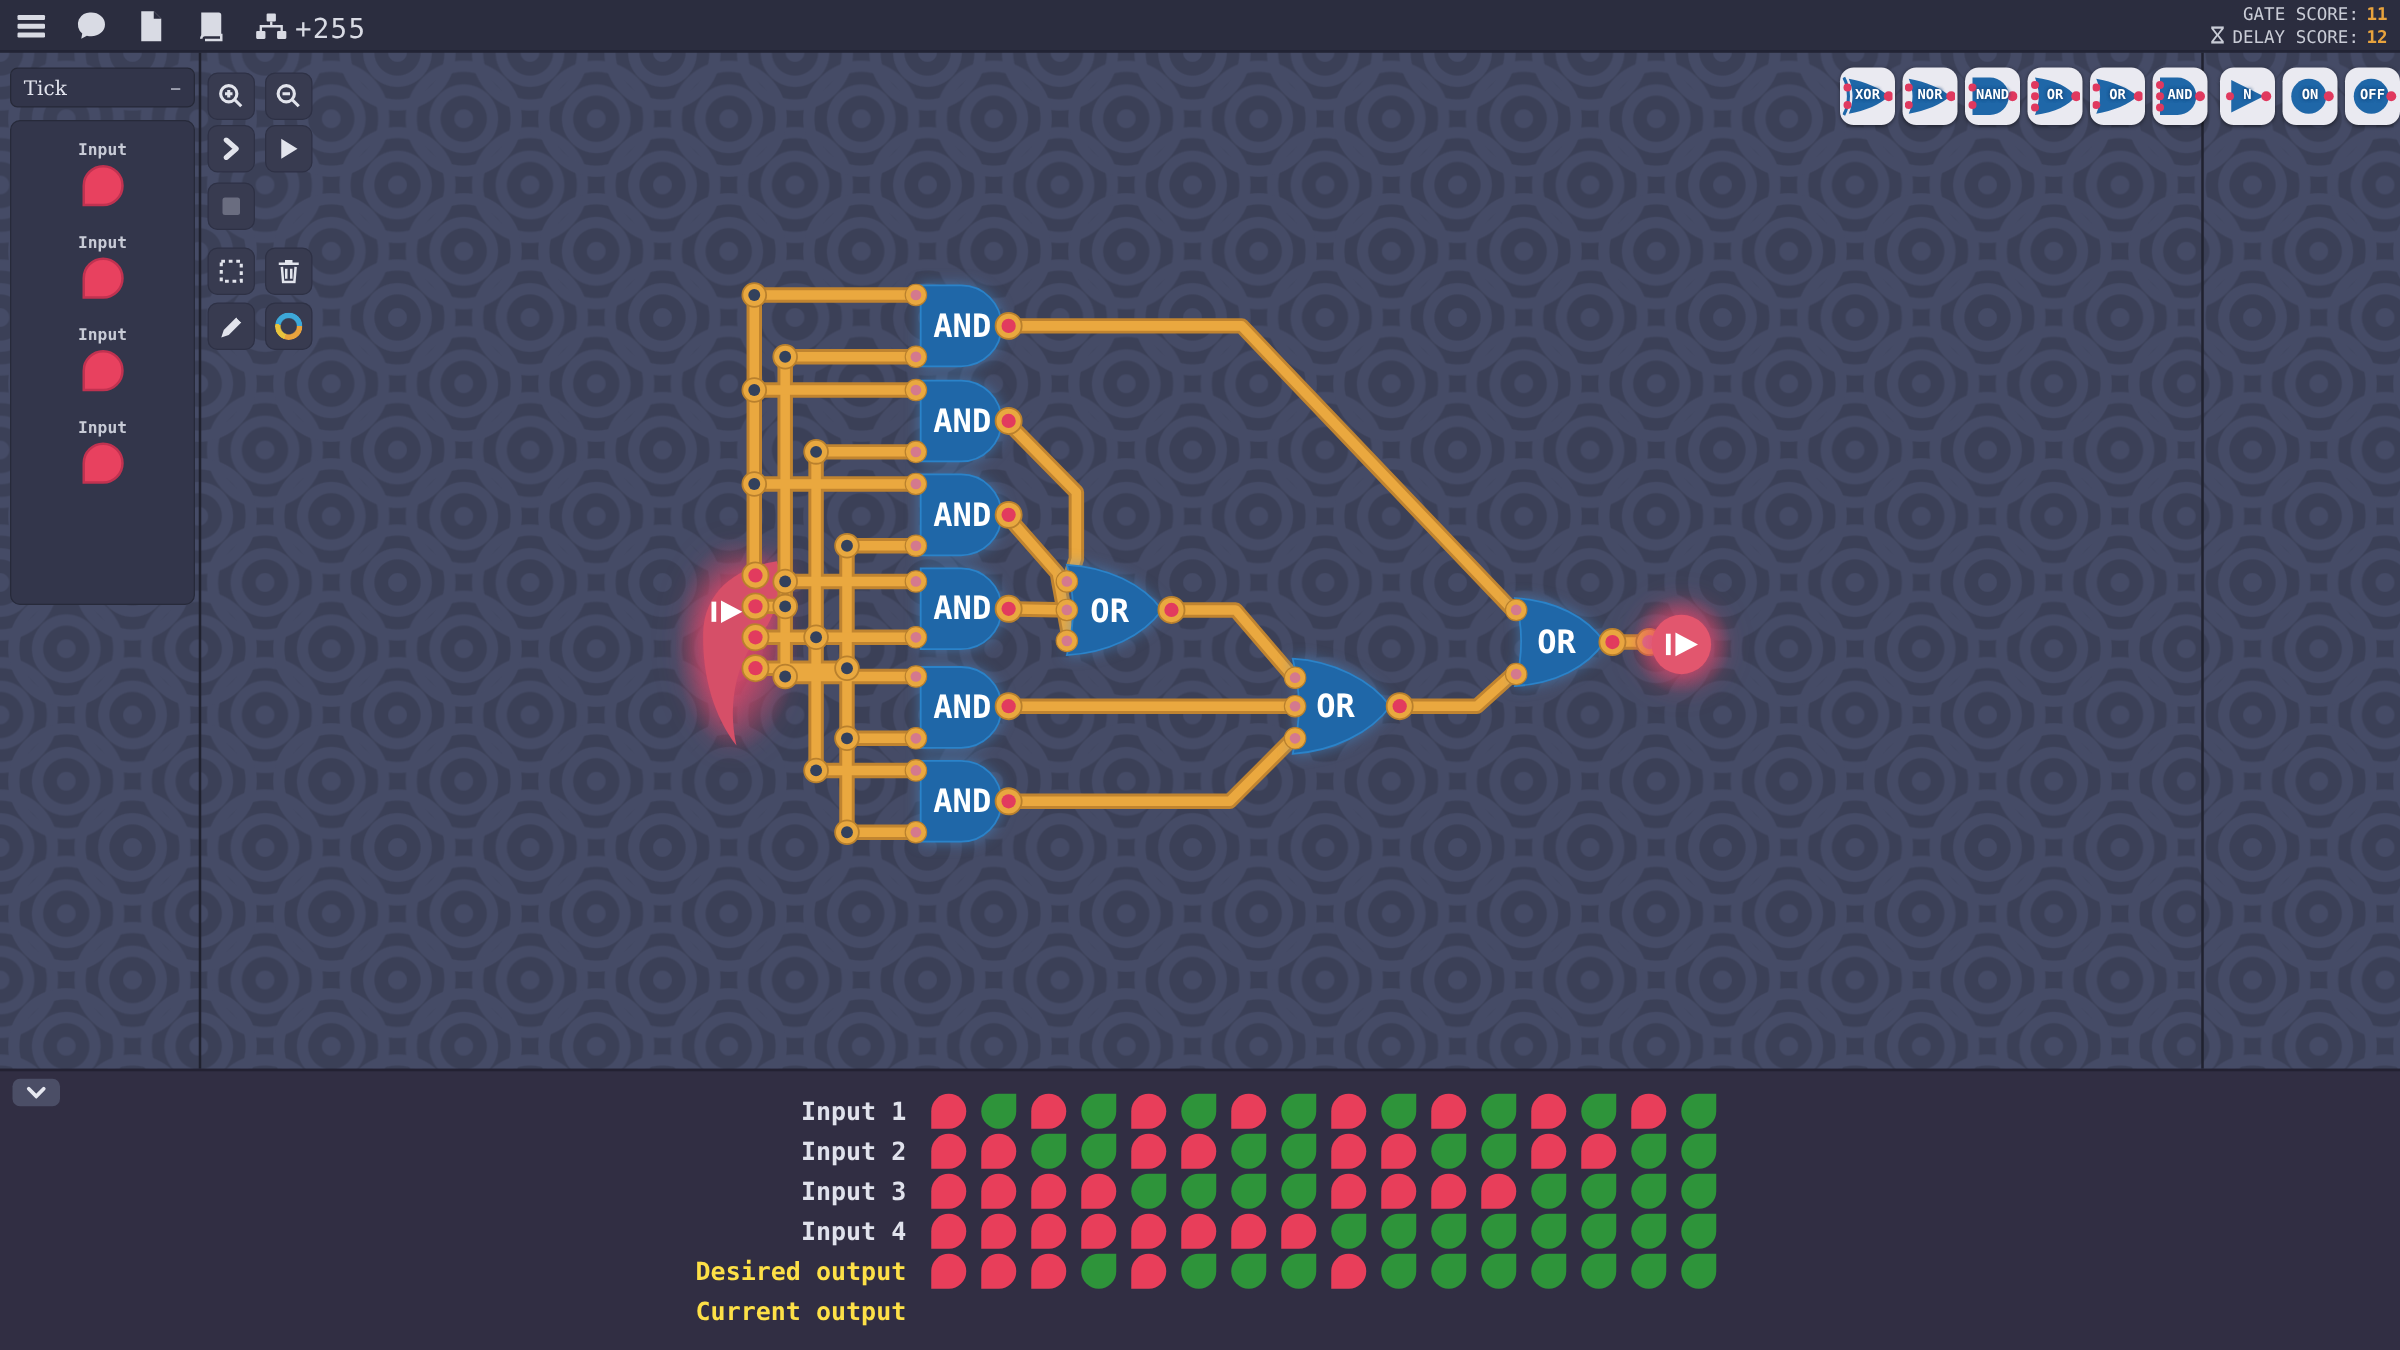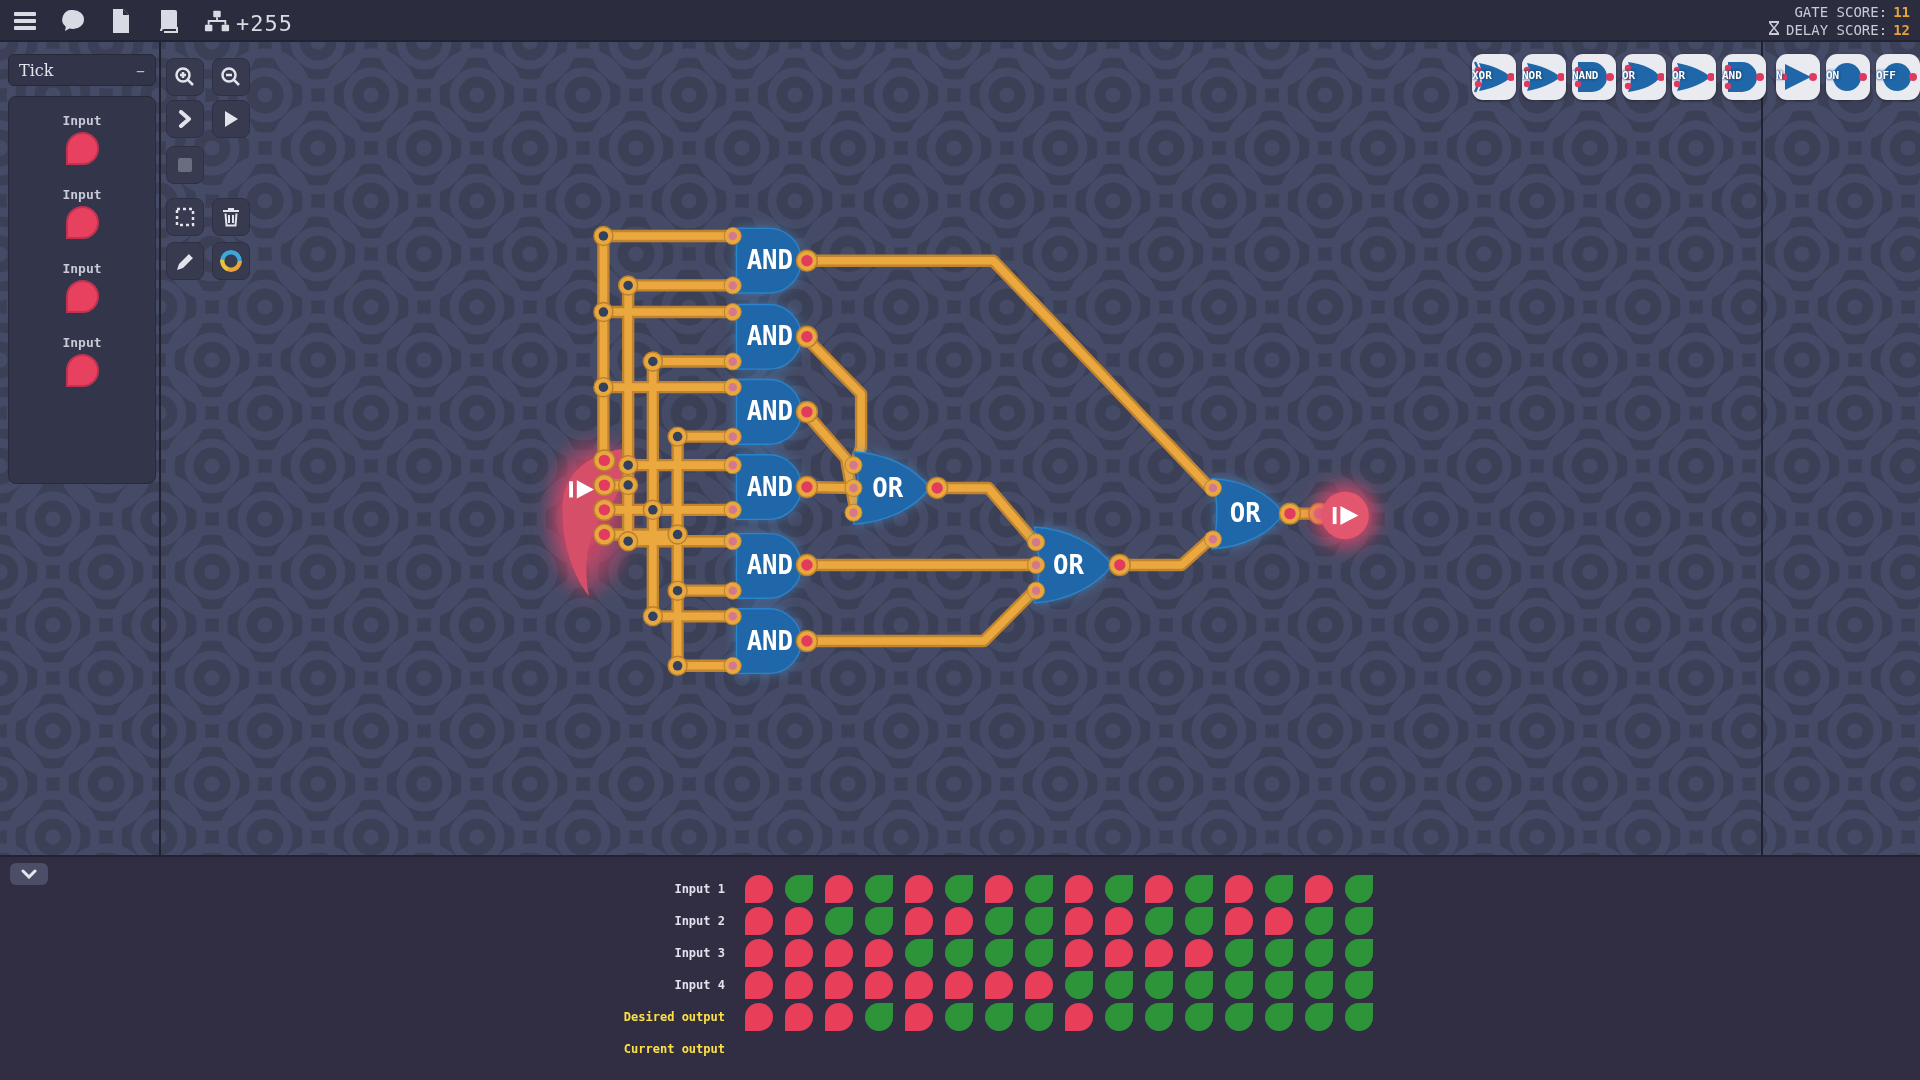--- a/index.html
+++ b/index.html
@@ -53,30 +53,30 @@
     border:1px solid #2e3145; }
   .colorwheel { width:22px; height:22px; border-radius:50%;
     background:conic-gradient(#3da8d8 0 90deg, #e8a33d 90deg 200deg, #e8c43d 200deg 280deg, #3da8d8 280deg);
     -webkit-mask:radial-gradient(circle, transparent 6px, #000 7px); 
             mask:radial-gradient(circle, transparent 6px, #000 7px); }
 
   
   .palette-btn { position:absolute; top:12px; width:44px; height:46px; background:#eaeaf1;
     border-radius:11px; z-index:20; cursor:pointer; box-shadow:0 1px 3px rgba(0,0,0,.4); }
   .palette-btn svg { position:absolute; left:2px; top:3px; }
-  .palette-btn .glabel { position:absolute; left:0; right:0; top:15px; text-align:left;
+  .palette-btn .glabel { position:absolute; left:0; right:0; top:15px; text-align:center;
     color:#fff; font-size:11px; font-weight:bold; text-shadow:0 0 3px #14477c, 0 0 3px #14477c; }
 
   
   .bottom { position:absolute; left:0; top:855px; width:1920px; height:225px;
     background:#312e43; border-top:2px solid #232132; }
   .collapse-btn { position:absolute; left:10px; top:6px; width:38px; height:22px;
     background:#4b4e66; border-radius:6px; display:flex; align-items:center; justify-content:center; cursor:pointer; }
   .tt-row { position:absolute; height:30px; display:flex; align-items:center; }
-  .tt-label { position:absolute; width:310px; text-align:right; font-size:12px; font-weight:bold; }
+  .tt-label { position:absolute; width:310px; text-align:right; font-size:20px; font-weight:bold; }
   .tt-label.white { color:#e0e2ec; } .tt-label.orange { color:#fde047; }
   .tt-blobs { position:absolute; left:745px; display:flex; }
   .blob { width:28px; height:28px; margin-right:12px; }
   .blob.off { background:#e83e5a; border-radius:50% 50% 50% 0; }
   .blob.on  { background:#2e943a; border-radius:50% 0 50% 50%; }
 
   
   .circuit { position:absolute; left:0; top:0; z-index:10; }
   .wire-outer { fill:none; stroke:#c08430; stroke-width:13; stroke-linecap:round; stroke-linejoin:round; }
   .wire-inner { fill:none; stroke:#eaa83f; stroke-width:8;  stroke-linecap:round; stroke-linejoin:round; }

